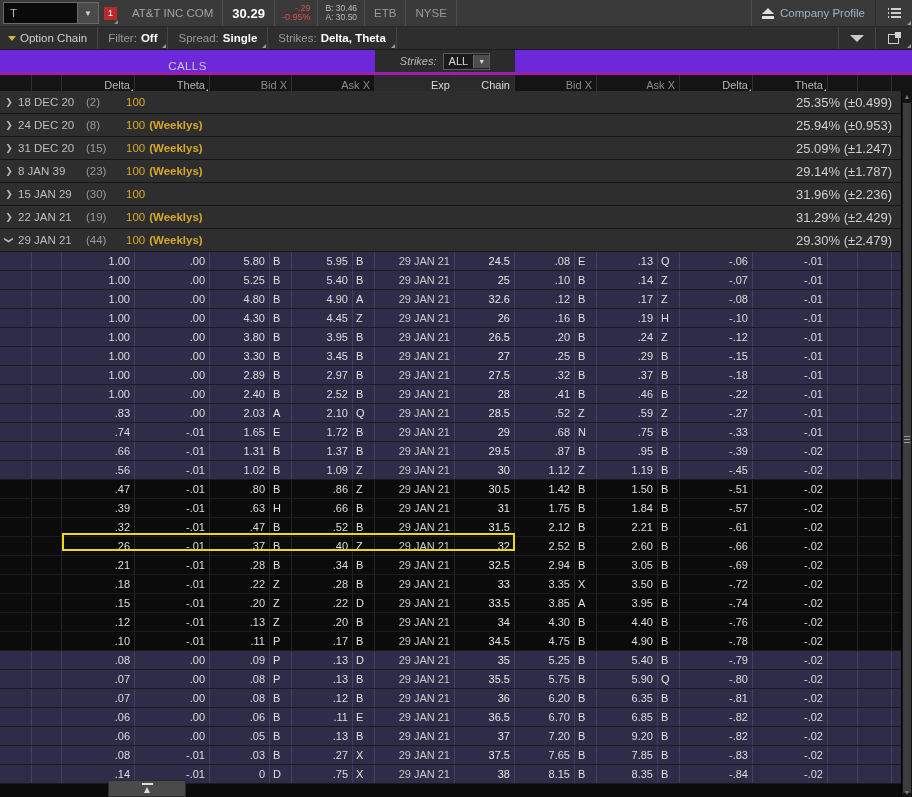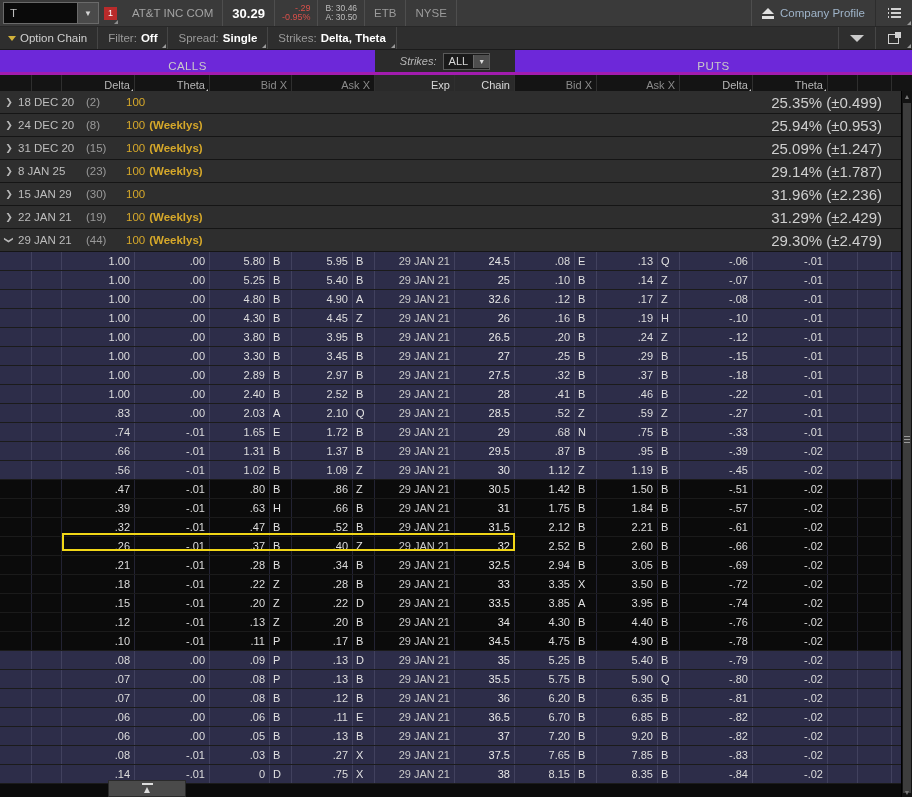--- a/index.html
+++ b/index.html
@@ -102,21 +102,21 @@
 
   
   .scroller{position:absolute;left:0;right:10px;top:41px;bottom:0;overflow:hidden;}
   .exprow{height:22px;background:#2e2e2e;display:flex;align-items:center;
       border-bottom:1px solid #151515;position:relative;}
   .exprow .chev{width:18px;text-align:center;color:#b8b8b8;font-size:9px;}
   .exprow .date{color:#bdbdbd;font-size:11.5px;min-width:68px;}
   .exprow .dte{color:#9a9a9a;font-size:11.5px;width:40px;}
   .exprow .mult{color:#d6a82a;font-size:11.5px;}
   .exprow .wk{color:#d6a82a;font-size:11.5px;font-weight:bold;margin-left:4px;}
-  .exprow .iv{position:absolute;right:20px;color:#cfcfcf;font-size:15px;}
+  .exprow .iv{position:absolute;right:10px;color:#cfcfcf;font-size:13px;}
 
   .datarow{height:18px;display:flex;font-size:11px;background:#0b0b0b;border-bottom:1px solid #1b1b1b;}
   .datarow.itm{background:#2d2d49;}
   .cell{display:flex;align-items:center;justify-content:flex-end;padding-right:4px;
       box-sizing:border-box;border-right:1px solid #232333;color:#ddd;}
   .datarow.itm .cell{border-right:1px solid #41415e;}
   .cell.xch{justify-content:flex-start;padding-left:3px;padding-right:0;color:#e2e2e2;}
   .cell.exp{color:#c9c9c9;}
   .cell.strike{color:#e8e8e8;}
   .cell.blank{}
@@ -215,21 +215,20 @@
           <u></u>
         </span>
     </div>
   </div>
 
   <div class="grid">
 
     <div class="hdr-group">
       <div class="calls" style="width:375px">CALLS</div>
       <div style="width:140px"></div>
-      <div class="puts" style="flex:1">PUTS</div>
       <div class="strikesbox">
         <span class="lbl">Strikes:</span>
         <span class="strikesel">
           <span class="v">ALL</span>
           <span class="d">▼</span>
         </span>
       </div>
     </div>
 
     <div class="hdr-cols">
@@ -270,21 +269,21 @@
           <div class="exprow">
             <span class="chev">❯</span>
             <span class="date">31 DEC 20</span>
             <span class="dte">(15)</span>
             <span class="mult">100</span>
             <span class="wk">(Weeklys)</span>
             <span class="iv">25.09% (±1.247)</span>
           </div>
           <div class="exprow">
             <span class="chev">❯</span>
-            <span class="date">8 JAN 25</span>
+            <span class="date">8 JAN 39</span>
             <span class="dte">(23)</span>
             <span class="mult">100</span>
             <span class="wk">(Weeklys)</span>
             <span class="iv">29.14% (±1.787)</span>
           </div>
           <div class="exprow">
             <span class="chev">❯</span>
             <span class="date">15 JAN 29</span>
             <span class="dte">(30)</span>
             <span class="mult">100</span>

